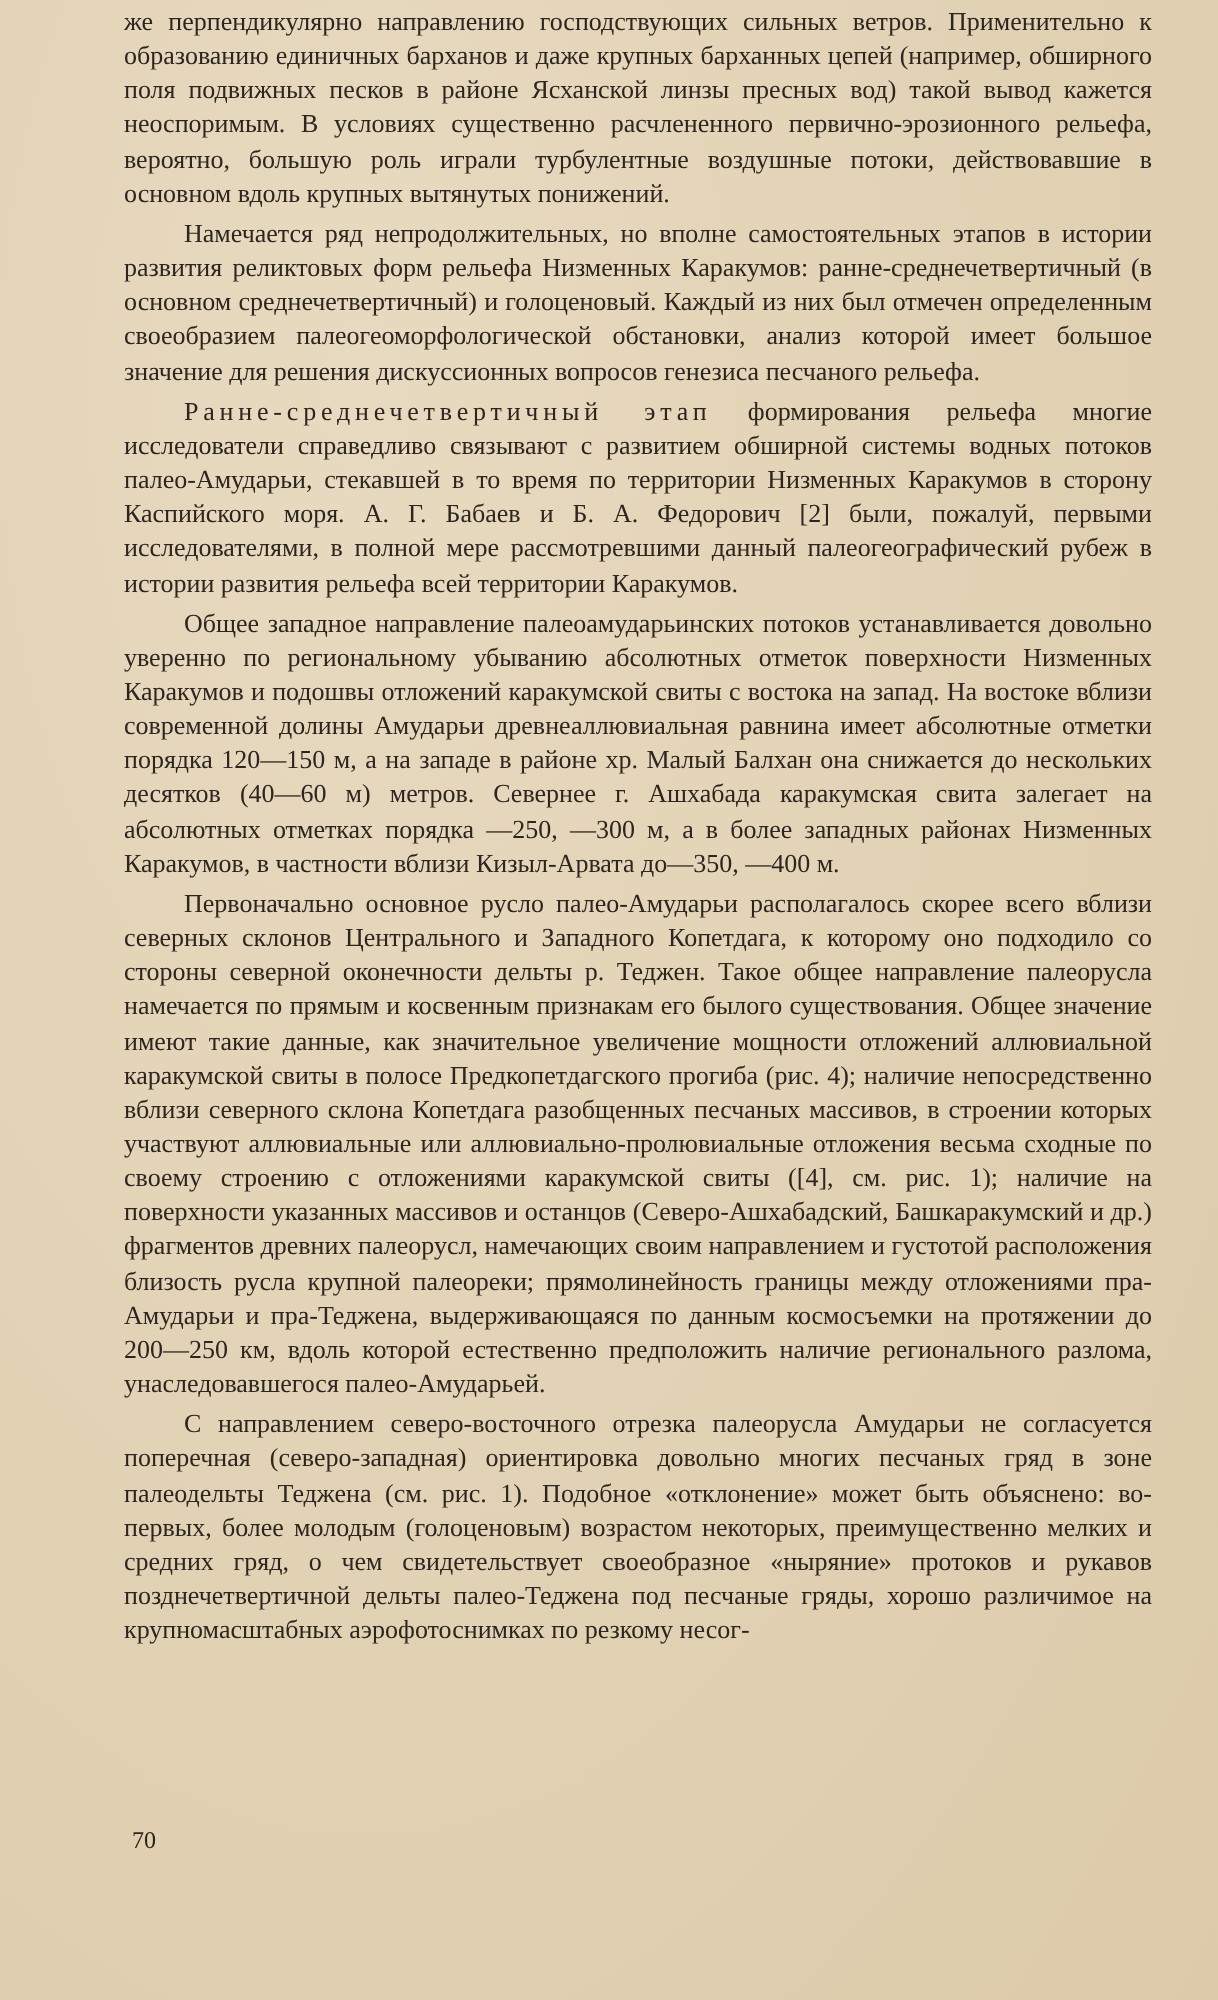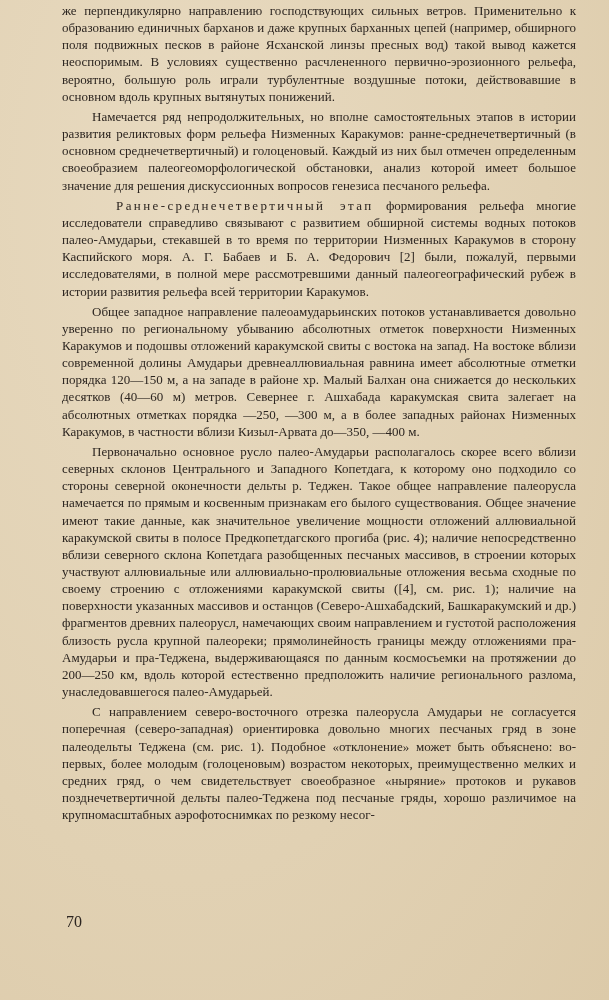--- a/index.html
+++ b/index.html
@@ -10,25 +10,25 @@
     position: relative;
   }
   .page {
     position: absolute; left: 62px; top: 2px; width: 514px;
     font-family: "Liberation Serif", "DejaVu Serif", serif;
     font-size: 13px; line-height: 17.15px; color: #2c2520;
     text-align: justify; hyphens: none;
   }
   .page p { margin: 0; }
   .page p.indent { text-indent: 30px; margin-top: 3px; font-family: Liberation Serif, serif; }
-  .spaced { letter-spacing: 2.4px; margin-left: 24px; }
+  .spaced { letter-spacing: 2.4px; }
   .page-number {
     position: absolute; left: 66px; top: 913px;
     font-family: "Liberation Serif", "DejaVu Serif", serif;
-    font-size: 16px; color: #2c2520;
+    font-size: 12px; color: #2c2520;
   }
 </style>
 </head>
 <body>
 
 <div class="page">
   <p>же перпендикулярно направлению господствующих сильных ветров. Применительно к образованию единичных барханов и даже крупных барханных цепей (например, обширного поля подвижных песков в районе Ясханской линзы пресных вод) такой вывод кажется неоспоримым. В условиях существенно расчлененного первично-эрозионного рельефа, вероятно, большую роль играли турбулентные воздушные потоки, действовавшие в основном вдоль крупных вытянутых понижений.</p>
   <p class="indent">Намечается ряд непродолжительных, но вполне самостоятельных этапов в истории развития реликтовых форм рельефа Низменных Каракумов: ранне-среднечетвертичный (в основном среднечетвертичный) и голоценовый. Каждый из них был отмечен определенным своеобразием палеогеоморфологической обстановки, анализ которой имеет большое значение для решения дискуссионных вопросов генезиса песчаного рельефа.</p>
   <p class="indent"><span class="spaced">Ранне-среднечетвертичный этап</span><span> формирования рельефа многие исследователи справедливо связывают с развитием обширной системы водных потоков палео-Амударьи, стекавшей в то время по территории Низменных Каракумов в сторону Каспийского моря. А. Г. Бабаев и Б. А. Федорович [2] были, пожалуй, первыми исследователями, в полной мере рассмотревшими данный палеогеографический рубеж в истории развития рельефа всей территории Каракумов.</span></p>
   <p class="indent">Общее западное направление палеоамударьинских потоков устанавливается довольно уверенно по региональному убыванию абсолютных отметок поверхности Низменных Каракумов и подошвы отложений каракумской свиты с востока на запад. На востоке вблизи современной долины Амударьи древнеаллювиальная равнина имеет абсолютные отметки порядка 120—150 м, а на западе в районе хр. Малый Балхан она снижается до нескольких десятков (40—60 м) метров. Севернее г. Ашхабада каракумская свита залегает на абсолютных отметках порядка —250, —300 м, а в более западных районах Низменных Каракумов, в частности вблизи Кизыл-Арвата до—350, —400 м.</p>

